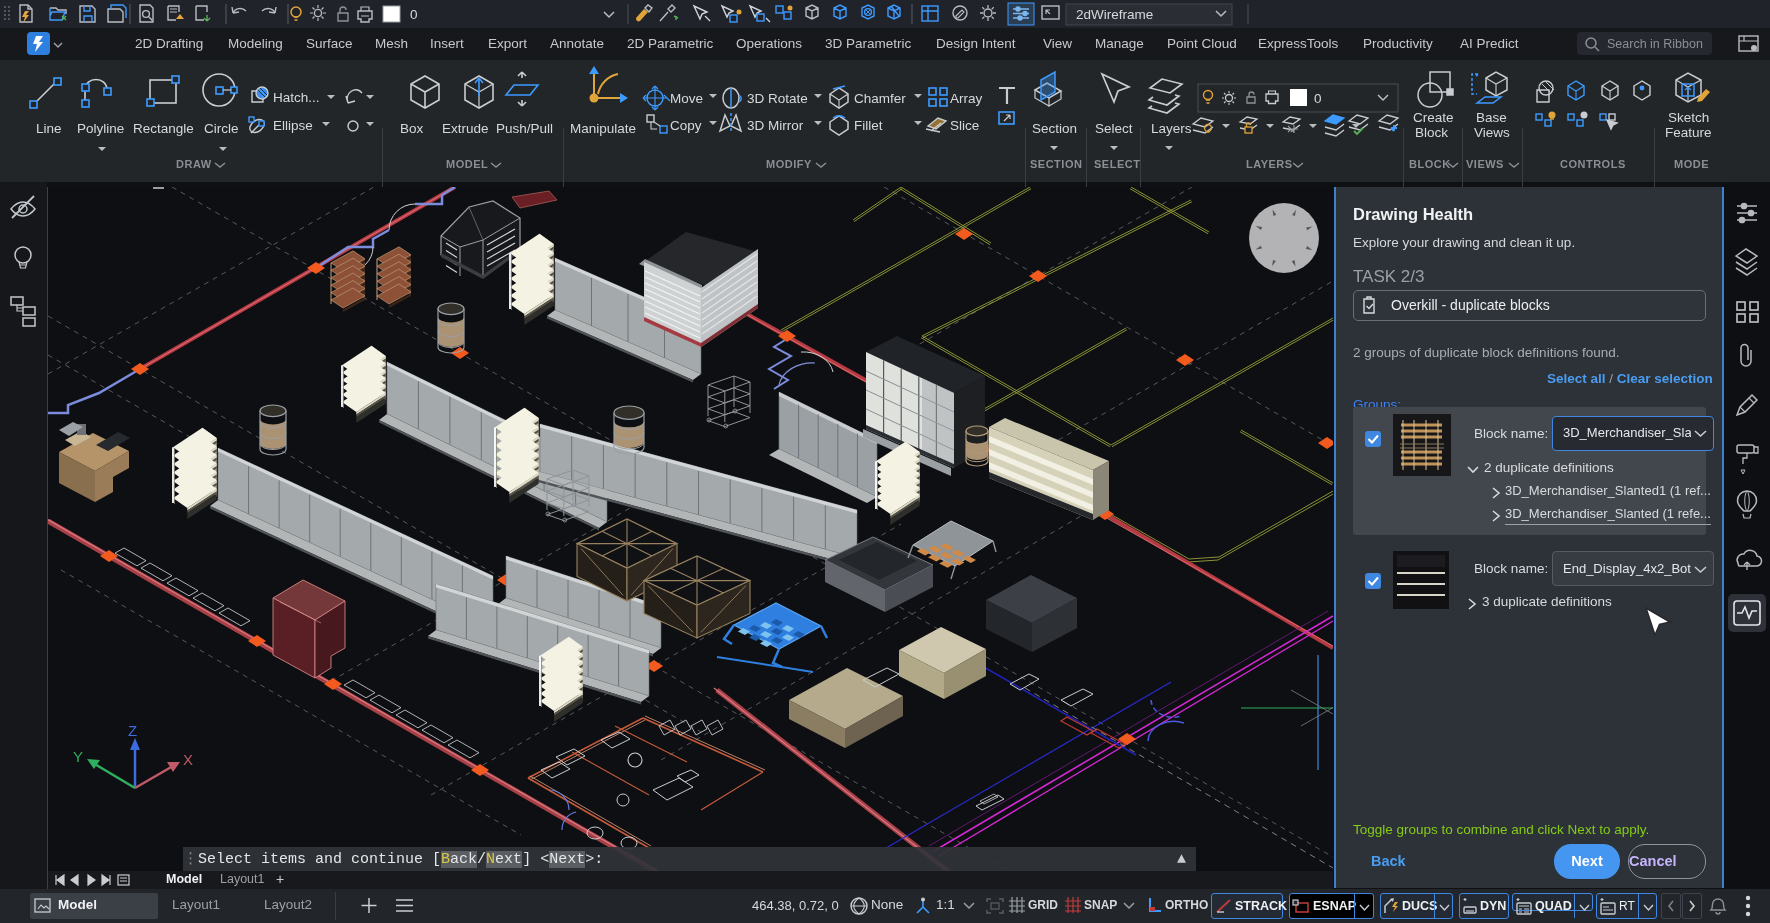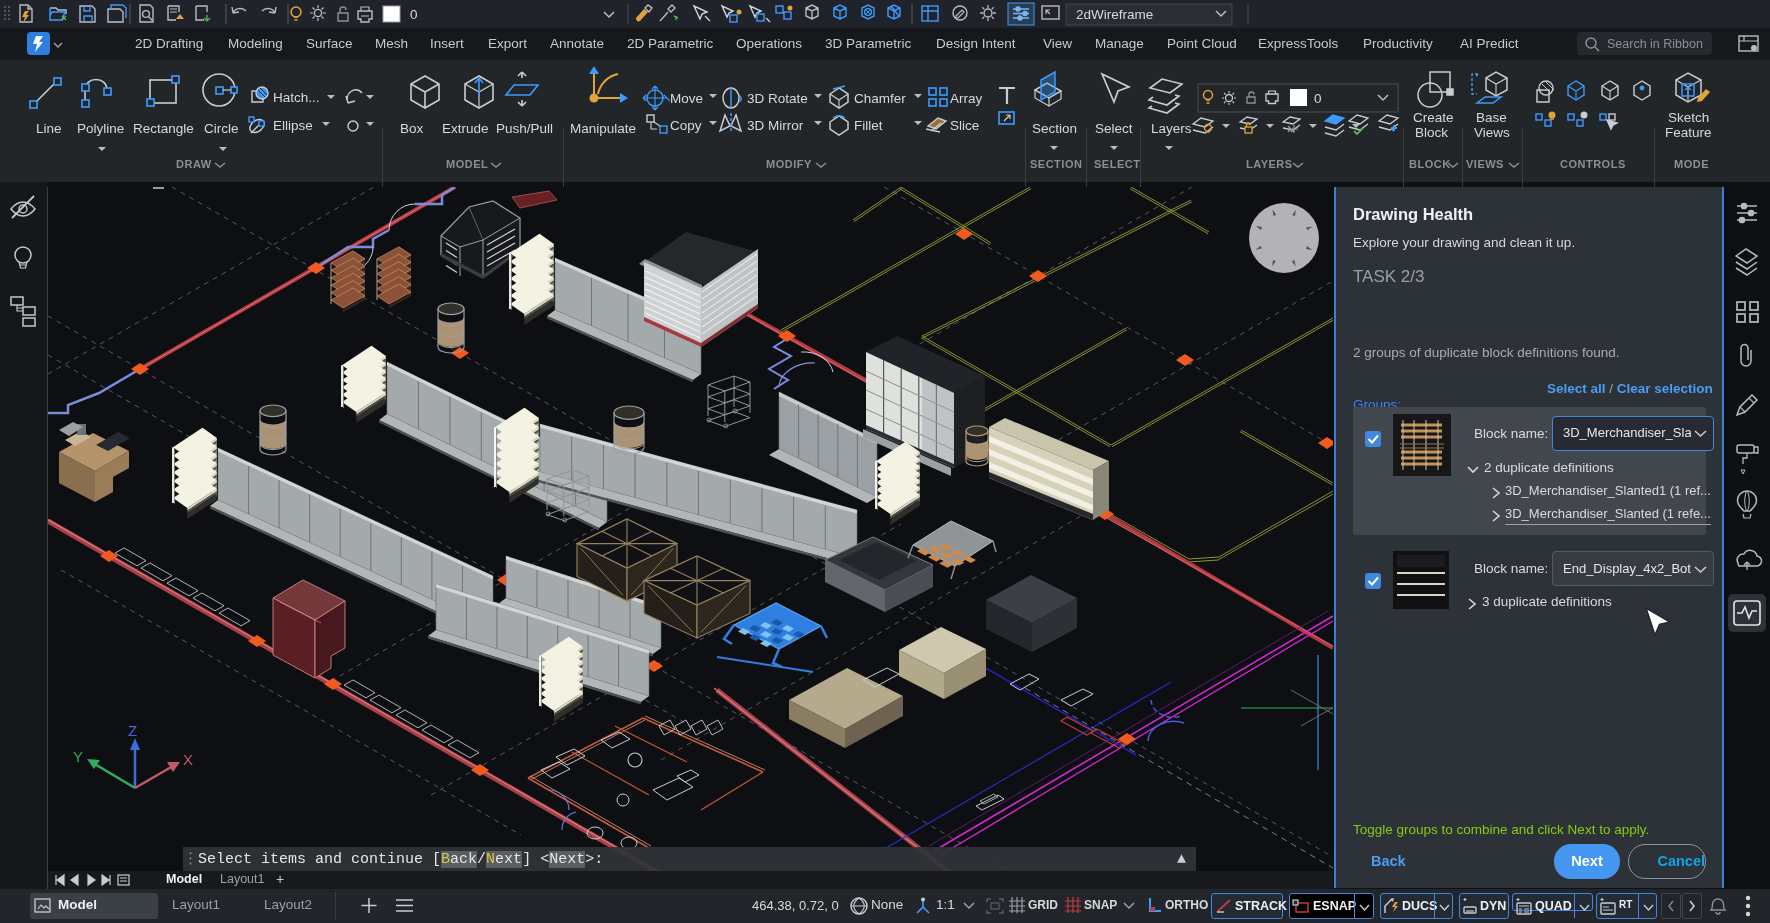--- a/index.html
+++ b/index.html
@@ -1038,23 +1038,30 @@
       </svg>
       <span style="position:absolute;left:118px;top:1px;color:#f0f2f4;font-weight:bold">Model</span>
       <span style="position:absolute;left:172px;top:1px;color:#9aa0a6">Layout1</span>
       <span style="position:absolute;left:228px;top:0px;color:#c9cdd1;font-size:14px">+</span>
     </div>
   </div>
   <div id="panel">
     <div class="panel-txt" style="left:17px;top:18px;font-size:16.5px;font-weight:bold;color:#f0f2f4">Drawing Health</div>
     <div class="panel-txt" style="left:17px;top:48px;color:#d4d7da">Explore your drawing and clean it up.</div>
     <div class="panel-txt grey" style="left:17px;top:80px;font-size:17px">TASK 2/3</div>
+    <div class="abs" style="left:17px;top:103px;width:353px;height:31px;border:1px solid #696d74;border-radius:5px;background:#2f343b">
+      <svg width="30" height="31">
+          <path d="M10 8h10v14H10z M13 8v-2h4v2" fill="none" stroke="#d6d9dc" stroke-width="1.4"></path>
+          <path d="M12.5 15l2.5 2.5 4-4.5" fill="none" stroke="#d6d9dc" stroke-width="1.4"></path>
+        </svg>
+      <span style="position:absolute;left:37px;top:6px;color:#eceef0;font-size:14px">Overkill - duplicate blocks</span>
+    </div>
     <div class="panel-txt" style="left:17px;top:158px;color:#a9adb3">2 groups of duplicate block definitions found.</div>
     <div class="panel-txt" style="left:17px;top:210px;color:#3b82f6">Groups:</div>
-    <div class="panel-txt" style="left:211px;top:194px"><span class="blue" style="font-weight:bold">Select all</span><span class="grey"> / </span><span class="blue" style="font-weight:bold">Clear selection</span></div>
+    <div class="panel-txt" style="left:211px;top:184px"><span class="blue" style="font-weight:bold">Select all</span><span class="grey"> / </span><span class="blue" style="font-weight:bold">Clear selection</span></div>
 
     <div class="abs" style="left:17px;top:220px;width:353px;height:128px;background:#42474e;border-radius:3px">
       <div class="abs" style="left:12px;top:24px;width:16px;height:16px;background:#3f87e0;border-radius:3px">
         <svg width="16" height="16">
             <path d="M3.5 8l3.5 3.5 6-7" fill="none" stroke="#fff" stroke-width="2"></path>
           </svg>
       </div>
       <div class="abs" style="left:40px;top:7px;width:58px;height:62px;background:#17171a">
         <svg width="58" height="62">
           <g stroke="#c09458" stroke-width="3">
@@ -1116,21 +1123,21 @@
       <div class="panel-txt" style="left:129px;top:49px">3 duplicate definitions</div>
     </div>
 
     <svg class="abs" style="left:308px;top:420px" width="30" height="36">
         <path d="M2 1l9 27 4.5-10.5L26 15z" fill="#fff" stroke="#26282c" stroke-width="1.5"></path>
       </svg>
 
     <div class="panel-txt" style="left:17px;top:635px;color:#84cc16">Toggle groups to combine and click Next to apply.</div>
     <div class="panel-txt blue" style="left:35px;top:666px;font-size:14.5px;font-weight:bold">Back</div>
     <div class="abs" style="left:218px;top:657px;width:66px;height:35px;background:#4596f0;border-radius:17px;color:#fff;font-size:14.5px;font-weight:bold;text-align:center;line-height:35px">Next</div>
-    <div class="abs" style="left:292px;top:657px;width:78px;height:35px;border:1px solid #8f939a;border-radius:17px;color:#0ea5e9;font-size:14.5px;font-weight:bold;text-align:right;line-height:33px">Cancel</div>
+    <div class="abs" style="left:292px;top:657px;width:78px;height:35px;border:1px solid #8f939a;border-radius:17px;color:#c4b5fd;font-size:14.5px;font-weight:bold;text-align:left;line-height:33px">Cancel</div>
   </div>
   <div id="rightrail">
     <svg width="46" height="707">
       <g fill="none" stroke="#b6bac0" stroke-width="1.5">
 
         <path d="M13 24h20M13 31h20M13 38h20"></path>
           <circle cx="20" cy="24" r="2.6" fill="#b6bac0"></circle>
           <circle cx="27" cy="31" r="2.6" fill="#b6bac0"></circle>
           <circle cx="18" cy="38" r="2.6" fill="#b6bac0"></circle>
 
@@ -1265,21 +1272,21 @@
       <svg style="position:absolute;left:64px;top:8px" width="15" height="12">
           <path d="M3 3l4.5 5 4.5-5" fill="none" stroke="#c9cdd1" stroke-width="1.4"></path>
         </svg>
     </div>
     <div class="abs" style="left:1596px;top:4px;width:61px;height:26px;border:1px solid #3f87e0;border-radius:3px;background:#232a33">
       <svg width="22" height="24">
           <path d="M5 7V4m-1.5 1.5h3" stroke="#c9cdd1" stroke-width="1.2"></path>
           <rect x="4" y="9" width="14" height="11" rx="1" fill="none" stroke="#c9cdd1" stroke-width="1.4"></rect>
           <path d="M6 13h6M6 16h10" stroke="#c9cdd1" stroke-width="1"></path>
         </svg>
-      <span style="position:absolute;left:22px;top:5px;color:#eef0f2;font-size:10px;font-weight:bold">RT</span>
+      <span style="position:absolute;left:22px;top:5px;color:#eef0f2;font-size:12px;font-weight:normal">RT</span>
       <div style="position:absolute;left:41px;top:0;width:1px;height:24px;background:#3f87e0"></div>
       <svg style="position:absolute;left:44px;top:8px" width="15" height="12">
           <path d="M3 3l4.5 5 4.5-5" fill="none" stroke="#c9cdd1" stroke-width="1.4"></path>
         </svg>
     </div>
     <div class="abs" style="left:1661px;top:4px;width:20px;height:26px;border:1px solid #3f434b;border-radius:2px"><svg width="18" height="24">
           <path d="M11 7l-4 5 4 5" fill="none" stroke="#7d8187" stroke-width="1.6"></path>
         </svg></div>
     <div class="abs" style="left:1682px;top:4px;width:20px;height:26px;border:1px solid #3f434b;border-radius:2px"><svg width="18" height="24">
           <path d="M7 7l4 5-4 5" fill="none" stroke="#c9cdd1" stroke-width="1.6"></path>

